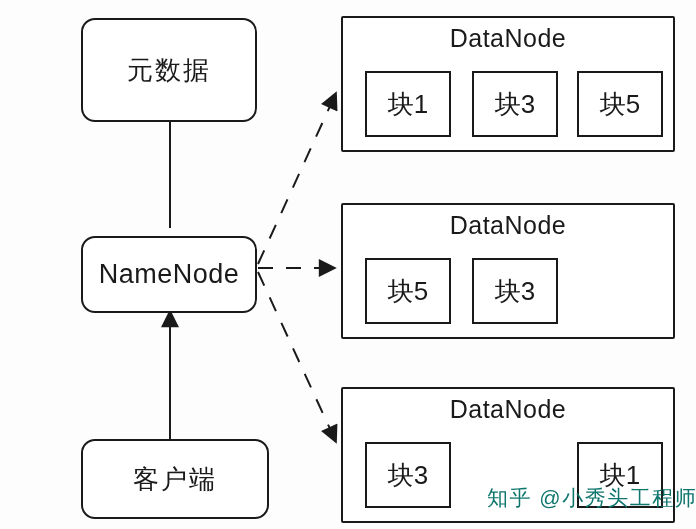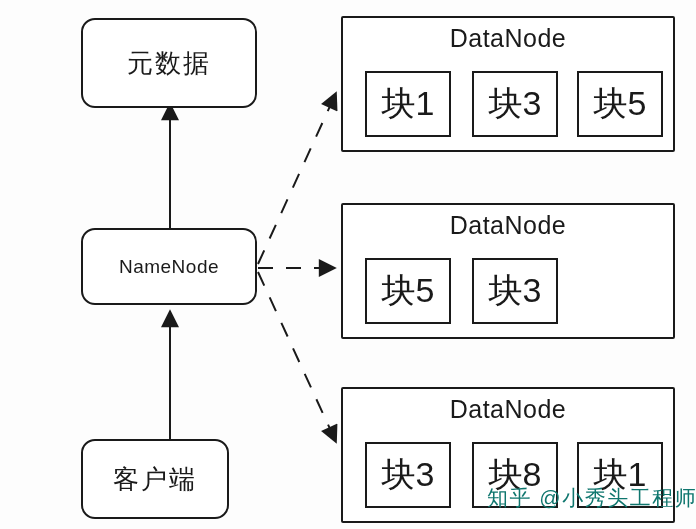--- a/index.html
+++ b/index.html
@@ -27,21 +27,21 @@
     box-sizing: border-box;
     border: 2.5px solid #1a1a1a;
     border-radius: 14px;
     background: #ffffff;
     display: flex;
     align-items: center;
     justify-content: center;
     font-size: 26px;
     letter-spacing: 2px;
   }
-  .node.latin { letter-spacing: 0.5px; font-size: 19px; }
+  .node.latin { letter-spacing: 0.5px; font-size: 27px; margin-top: 8px; }
   .dn-container {
     position: absolute;
     box-sizing: border-box;
     left: 341px;
     width: 334px;
     height: 136px;
     border: 2.5px solid #1a1a1a;
     border-radius: 2px;
     background: #ffffff;
   }
@@ -58,21 +58,21 @@
     position: absolute;
     box-sizing: border-box;
     top: 53px;
     width: 86px;
     height: 66px;
     border: 2.5px solid #1a1a1a;
     background: #ffffff;
     display: flex;
     align-items: center;
     justify-content: center;
-    font-size: 34px;
+    font-size: 26px;
   }
   .block.b1 { left: 22px; }
   .block.b2 { left: 129px; }
   .block.b3 { left: 234px; }
   .edge-label {
     position: absolute;
     left: 8px;
     top: 362px;
     font-size: 24px;
     letter-spacing: 1px;
@@ -105,29 +105,29 @@
 
     <line x1="170" y1="439" x2="170" y2="311" stroke="#1a1a1a" stroke-width="2" marker-end="url(#arrowhead)"></line>
 
     <line x1="258" y1="264" x2="336" y2="93" stroke="#1a1a1a" stroke-width="2" stroke-dasharray="15,13" marker-end="url(#arrowhead)"></line>
 
     <line x1="258" y1="268" x2="335" y2="268" stroke="#1a1a1a" stroke-width="2" stroke-dasharray="15,13" marker-end="url(#arrowhead)"></line>
 
     <line x1="258" y1="272" x2="336" y2="442" stroke="#1a1a1a" stroke-width="2" stroke-dasharray="15,13" marker-end="url(#arrowhead)"></line>
   </svg>
 
-  <div class="node" style="left:81px; top:18px; width:176px; height:90px;">
+  <div class="node" style="left:81px; top:18px; width:176px; height:104px;">
     <span>元数据</span>
   </div>
 
   <div class="node latin" style="left:81px; top:228px; width:176px; height:77px;">
     <span>NameNode</span>
   </div>
 
-  <div class="node" style="left:81px; top:439px; width:148px; height:80px;">
+  <div class="node" style="left:81px; top:439px; width:188px; height:80px;">
     <span>客户端</span>
   </div>
 
 
   <div class="dn-container" style="top:16px;">
     <div class="dn-title">DataNode</div>
     <div class="block b1">
       <span>块1</span>
     </div>
     <div class="block b2">
@@ -146,23 +146,20 @@
     <div class="block b2">
       <span>块3</span>
     </div>
   </div>
 
   <div class="dn-container" style="top:387px;">
     <div class="dn-title">DataNode</div>
     <div class="block b1">
       <span>块3</span>
     </div>
-    <div class="block b2">
-      <span>块8</span>
-    </div>
     <div class="block b3">
       <span>块1</span>
     </div>
   </div>
 
   <div class="watermark">知乎 @小秀头工程师</div>
 
 </div>
 
 </body></html>

